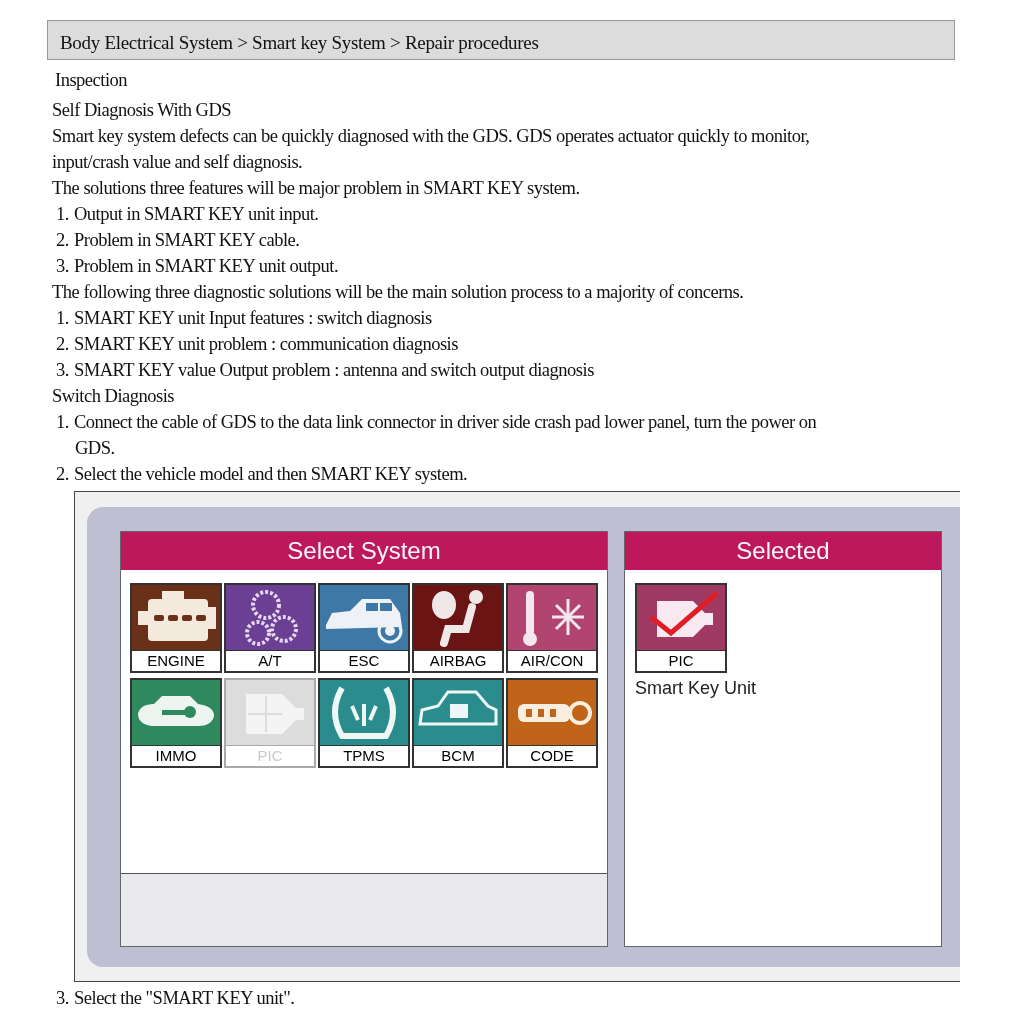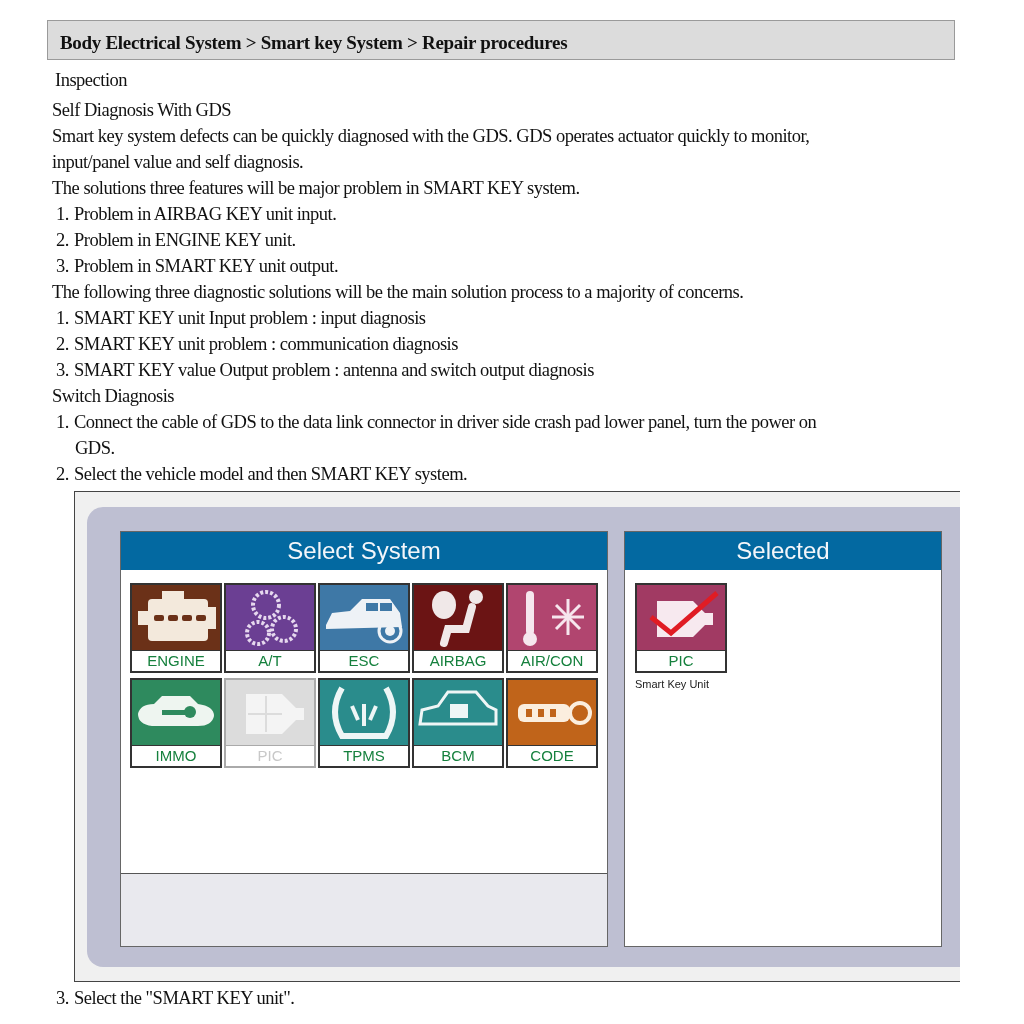--- a/index.html
+++ b/index.html
@@ -1,69 +1,69 @@
 <!DOCTYPE html>
 <html><head>
 <meta charset="utf-8">
 <style>
   html, body { margin: 0; padding: 0; background: #ffffff; }
   body { width: 1024px; height: 1024px; position: relative; overflow: hidden;
          font-family: "Liberation Serif", serif; color: #111; }
   .header-bar { position: absolute; left: 47px; top: 20px; width: 908px; height: 40px;
                 background: #dcdcdc; border: 1px solid #9a9a9a; box-sizing: border-box; }
-  .header-title { position: absolute; left: 12px; top: 11px; font-weight: bold; font-size: 19px;
+  .header-title { position: absolute; left: 12px; top: 11px; font-weight: normal; font-size: 19px;
                   letter-spacing: -0.3px; }
   .line { position: absolute; left: 52px; font-size: 18.5px; letter-spacing: -0.5px; white-space: nowrap; }
   .ind { left: 56px; }
   .num { display: inline-block; width: 18px; }
   .cont { left: 75px; }
 
   .figure { position: absolute; left: 74px; top: 491px; width: 886px; height: 491px;
             border: 1px solid #444; border-right: none; box-sizing: border-box; background: #f0f0f0; overflow: hidden; }
   .frame { position: absolute; left: 12px; top: 15px; width: 900px; height: 460px;
            background: #bebfd2; border-radius: 16px; }
   .panel { position: absolute; background: #fff; border: 1px solid #666; box-sizing: border-box; }
-  .panel-head { position: absolute; left: 0; top: 0; right: 0; height: 38px; background: #0369a1;
+  .panel-head { position: absolute; left: 0; top: 0; right: 0; height: 38px; background: #be185d;
                 color: #f4f6fa; font-family: "Liberation Sans", sans-serif; font-size: 24px;
                 text-align: center; line-height: 38px; }
   .sel-panel { left: 33px; top: 24px; width: 488px; height: 416px; }
   .sel-footer { position: absolute; left: 0; right: 0; bottom: 0; height: 72px; background: #e9e9ee;
                 border-top: 1px solid #555; }
   .chosen-panel { left: 537px; top: 24px; width: 318px; height: 416px; padding-left: 36px; }
 
   .tile { position: absolute; width: 92px; height: 90px; border: 2px solid #333; box-sizing: border-box;
           background: #fff; }
   .tile .art { position: absolute; left: 0; top: 0; width: 88px; height: 66px; }
   .tile .lbl { position: absolute; left: 0; right: 0; bottom: 0; height: 20px; background: #fff;
                border-top: 1px solid #333; font-family: "Liberation Sans", sans-serif; font-size: 15px;
-               text-align: center; line-height: 20px; color: #15803d; }
+               text-align: center; line-height: 20px; color: #000000; }
   .tile.disabled { border-color: #aaa; }
   .tile.disabled .lbl { color: #c8c8c8; border-top-color: #aaa; }
   .smart-key-caption { position: absolute; left: 10px; top: 146px; font-family: "Liberation Sans", sans-serif;
-                       font-size: 11px; color: #222; }
+                       font-size: 18px; color: #222; }
 </style>
 </head>
 <body>
 
 <div class="header-bar">
   <span class="header-title">Body Electrical System &gt; Smart key System &gt; Repair procedures</span>
 </div>
 
 <div class="line" style="top:70px;left:55px">Inspection</div>
 <div class="line" style="top:100px">Self Diagnosis With GDS</div>
 <div class="line" style="top:126px">Smart key system defects can be quickly diagnosed with the GDS. GDS operates actuator quickly to monitor,</div>
-<div class="line" style="top:152px">input/panel value and self diagnosis.</div>
+<div class="line" style="top:152px">input/crash value and self diagnosis.</div>
 <div class="line" style="top:178px">The solutions three features will be major problem in SMART KEY system.</div>
 
-<div class="line ind" style="top:204px"><span class="num">1.</span><span>Problem in AIRBAG KEY unit input.</span></div>
-<div class="line ind" style="top:230px"><span class="num">2.</span><span>Problem in ENGINE KEY unit.</span></div>
+<div class="line ind" style="top:204px"><span class="num">1.</span><span>Output in SMART KEY unit input.</span></div>
+<div class="line ind" style="top:230px"><span class="num">2.</span><span>Problem in SMART KEY cable.</span></div>
 <div class="line ind" style="top:256px"><span class="num">3.</span><span>Problem in SMART KEY unit output.</span></div>
 
 <div class="line" style="top:282px">The following three diagnostic solutions will be the main solution process to a majority of concerns.</div>
-<div class="line ind" style="top:308px"><span class="num">1.</span><span>SMART KEY unit Input problem : input diagnosis</span></div>
+<div class="line ind" style="top:308px"><span class="num">1.</span><span>SMART KEY unit Input features : switch diagnosis</span></div>
 <div class="line ind" style="top:334px"><span class="num">2.</span><span>SMART KEY unit problem : communication diagnosis</span></div>
 <div class="line ind" style="top:360px"><span class="num">3.</span><span>SMART KEY value Output problem : antenna and switch output diagnosis</span></div>
 
 <div class="line" style="top:386px">Switch Diagnosis</div>
 <div class="line ind" style="top:412px"><span class="num">1.</span><span>Connect the cable of GDS to the data link connector in driver side crash pad lower panel, turn the power on</span></div>
 <div class="line cont" style="top:438px">GDS.</div>
 <div class="line ind" style="top:464px"><span class="num">2.</span><span>Select the vehicle model and then SMART KEY system.</span></div>
 
 <div class="figure">
   <div class="frame">

